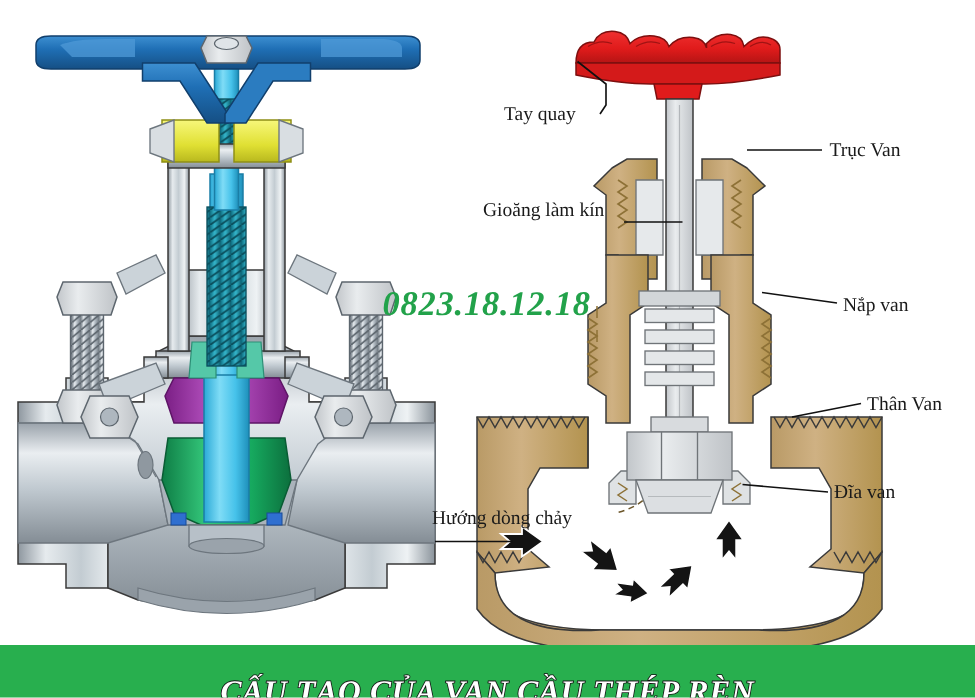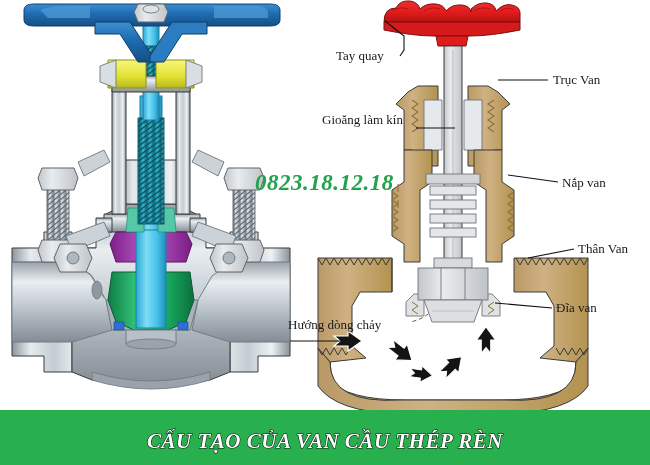--- a/index.html
+++ b/index.html
@@ -2,21 +2,21 @@
 <html><head>
 <meta charset="utf-8">
 <style>
   * { margin:0; padding:0; box-sizing:border-box; }
   html,body { width:650px; height:465px; overflow:hidden; }
   body {
     background:#ffffff;
     font-family:"Liberation Serif", serif;
     position:relative;
   }
-  #stage { position:absolute; inset:0; width:650px; height:412px; }
+  #stage { position:absolute; inset:0; width:650px; height:412px;margin-top:20px; }
   #stage svg { display:block; }
 
   .label-text {
     font-family:"Liberation Serif", serif;
     font-size:13px;
     fill:#1a1a1a;
   }
   .phone-text {
     font-family:"Liberation Serif", serif;
     font-style:italic;

